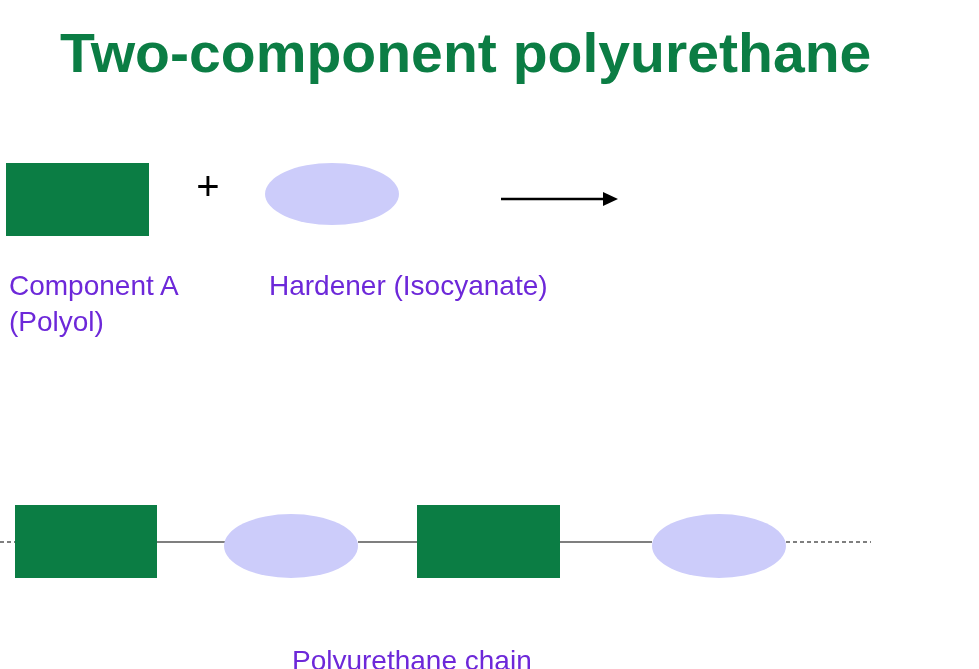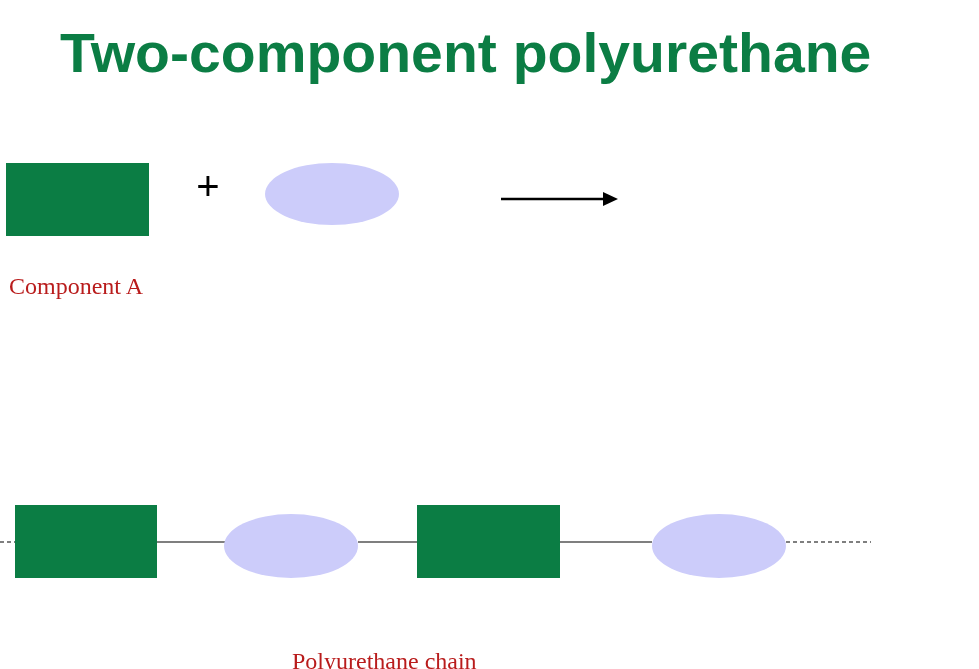--- a/index.html
+++ b/index.html
@@ -1,21 +1,21 @@
 <!DOCTYPE html>
 <html><head>
   <meta charset="utf-8">
   <style>
     html, body { margin: 0; padding: 0; background: #ffffff; }
     body { width: 979px; height: 669px; position: relative; overflow: hidden;
            font-family: "Liberation Sans", sans-serif; }
     .title { position: absolute; left: 60px; top: 20px; font-size: 56px; font-weight: bold;
              color: #0b7d44; letter-spacing: 0px; white-space: nowrap; line-height: 66px;
              transform: scaleX(1.02); transform-origin: left top; }
-    .label { position: absolute; font-size: 24px; color: #b91c1c; line-height: 36px; white-space: nowrap; font-family: Liberation Serif, serif; }
+    .label { position: absolute; font-size: 28px; color: #6d28d9; line-height: 36px; white-space: nowrap; }
     .label div { display: block; }
     svg.diagram { position: absolute; left: 0; top: 0; }
   </style>
 </head>
 <body>
 
 <div class="title">Two-component polyurethane</div>
 
 <svg class="diagram" width="979" height="669">
 
@@ -35,18 +35,20 @@
     <line x1="786" y1="542" x2="871" y2="542" stroke="#000" stroke-width="1.2" stroke-dasharray="4,3"></line>
   </g>
   <rect x="15" y="505" width="142" height="73" fill="#0b7d44"></rect>
   <ellipse cx="291" cy="546" rx="67" ry="32" fill="#ccccfa"></ellipse>
   <rect x="417" y="505" width="143" height="73" fill="#0b7d44"></rect>
   <ellipse cx="719" cy="546" rx="67" ry="32" fill="#ccccfa"></ellipse>
 </svg>
 
 <div class="label" style="left:9px; top:268px;">
   <div>Component A</div>
+  <div>(Polyol)</div>
 </div>
 
 <div class="label" style="left:269px; top:268px;">
+  <div>Hardener (Isocyanate)</div>
 </div>
 
 <div class="label" style="left:292px; top:623px;margin-top:20px;">Polyurethane chain</div>
 
 </body></html>

